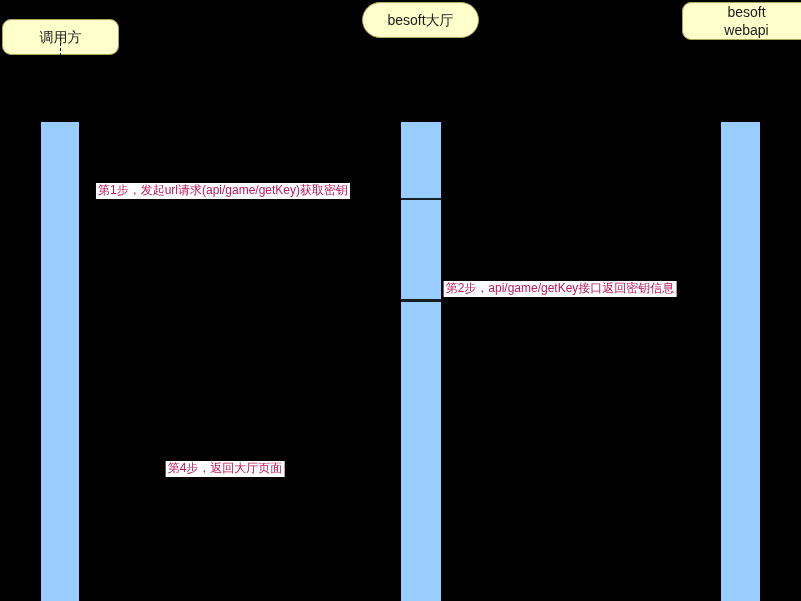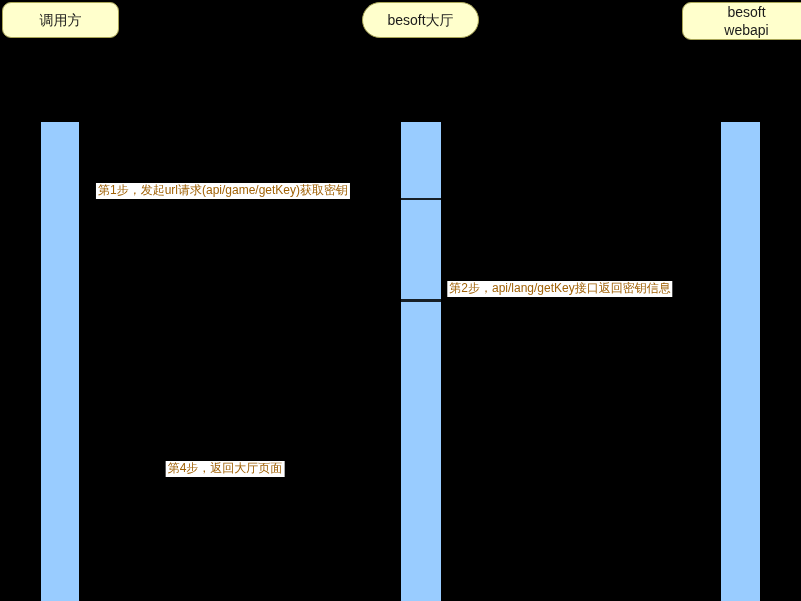--- a/index.html
+++ b/index.html
@@ -17,30 +17,30 @@
     position:absolute; width:0; border-left:1px dashed #000000; z-index:1;
   }
   .bar {
     position:absolute; top:122px; height:479px; background:#99CCFF; z-index:2;
   }
   .arrow {
     position:absolute; background:rgba(0,0,0,0.85); z-index:3;
   }
   .msg {
     position:absolute; transform:translateX(-50%);
-    background:#FFFFFF; color:#a16207; font-size:12px; line-height:15.5px;
+    background:#FFFFFF; color:#be185d; font-size:12px; line-height:15.5px;
     padding:0 2px; text-align:center; white-space:nowrap; z-index:4;
   }
 </style>
 </head>
 <body>
 
 <div class="canvas">
 
-  <div class="participant" style="left:2px; top:2px; width:117px; height:36px;text-align:right;">
+  <div class="participant" style="left:2px; top:19px; width:117px; height:36px;text-align:right;">
     <span>调用方</span>
   </div>
   <div class="participant" style="left:362px; top:2px; width:117px; height:36px;border-radius:18px;">
     <span>besoft大厅</span>
   </div>
   <div class="participant" style="left:682px; top:2px; width:129px; height:38px; white-space:normal;">
     <span style="display:inline-block; width:70px;">besoft webapi</span>
   </div>
 
   <div class="lifeline" style="left:60px; top:38px; height:84px;"></div>
@@ -51,18 +51,18 @@
   <div class="bar" style="left:401px; width:40px;"></div>
   <div class="bar" style="left:721px; width:39px;"></div>
 
   <div class="arrow" style="left:79px; top:198px; width:642px; height:2px;"></div>
   <div class="arrow" style="left:79px; top:299px; width:642px; height:3px;"></div>
   <div class="arrow" style="left:79px; top:399px; width:322px; height:2px;"></div>
   <div class="arrow" style="left:79px; top:477px; width:322px; height:2px;"></div>
 
   <div class="msg" style="left:223px; top:183px;">第1步，发起url请求(api/game/getKey)获取密钥</div>
 
-  <div class="msg" style="left:560px; top:281px;">第2步，api/lang/getKey接口返回密钥信息</div>
+  <div class="msg" style="left:560px; top:281px;">第2步，api/game/getKey接口返回密钥信息</div>
 
 
   <div class="msg" style="left:225px; top:461px;text-align:right;">第4步，返回大厅页面</div>
 
 </div>
 
 </body></html>

